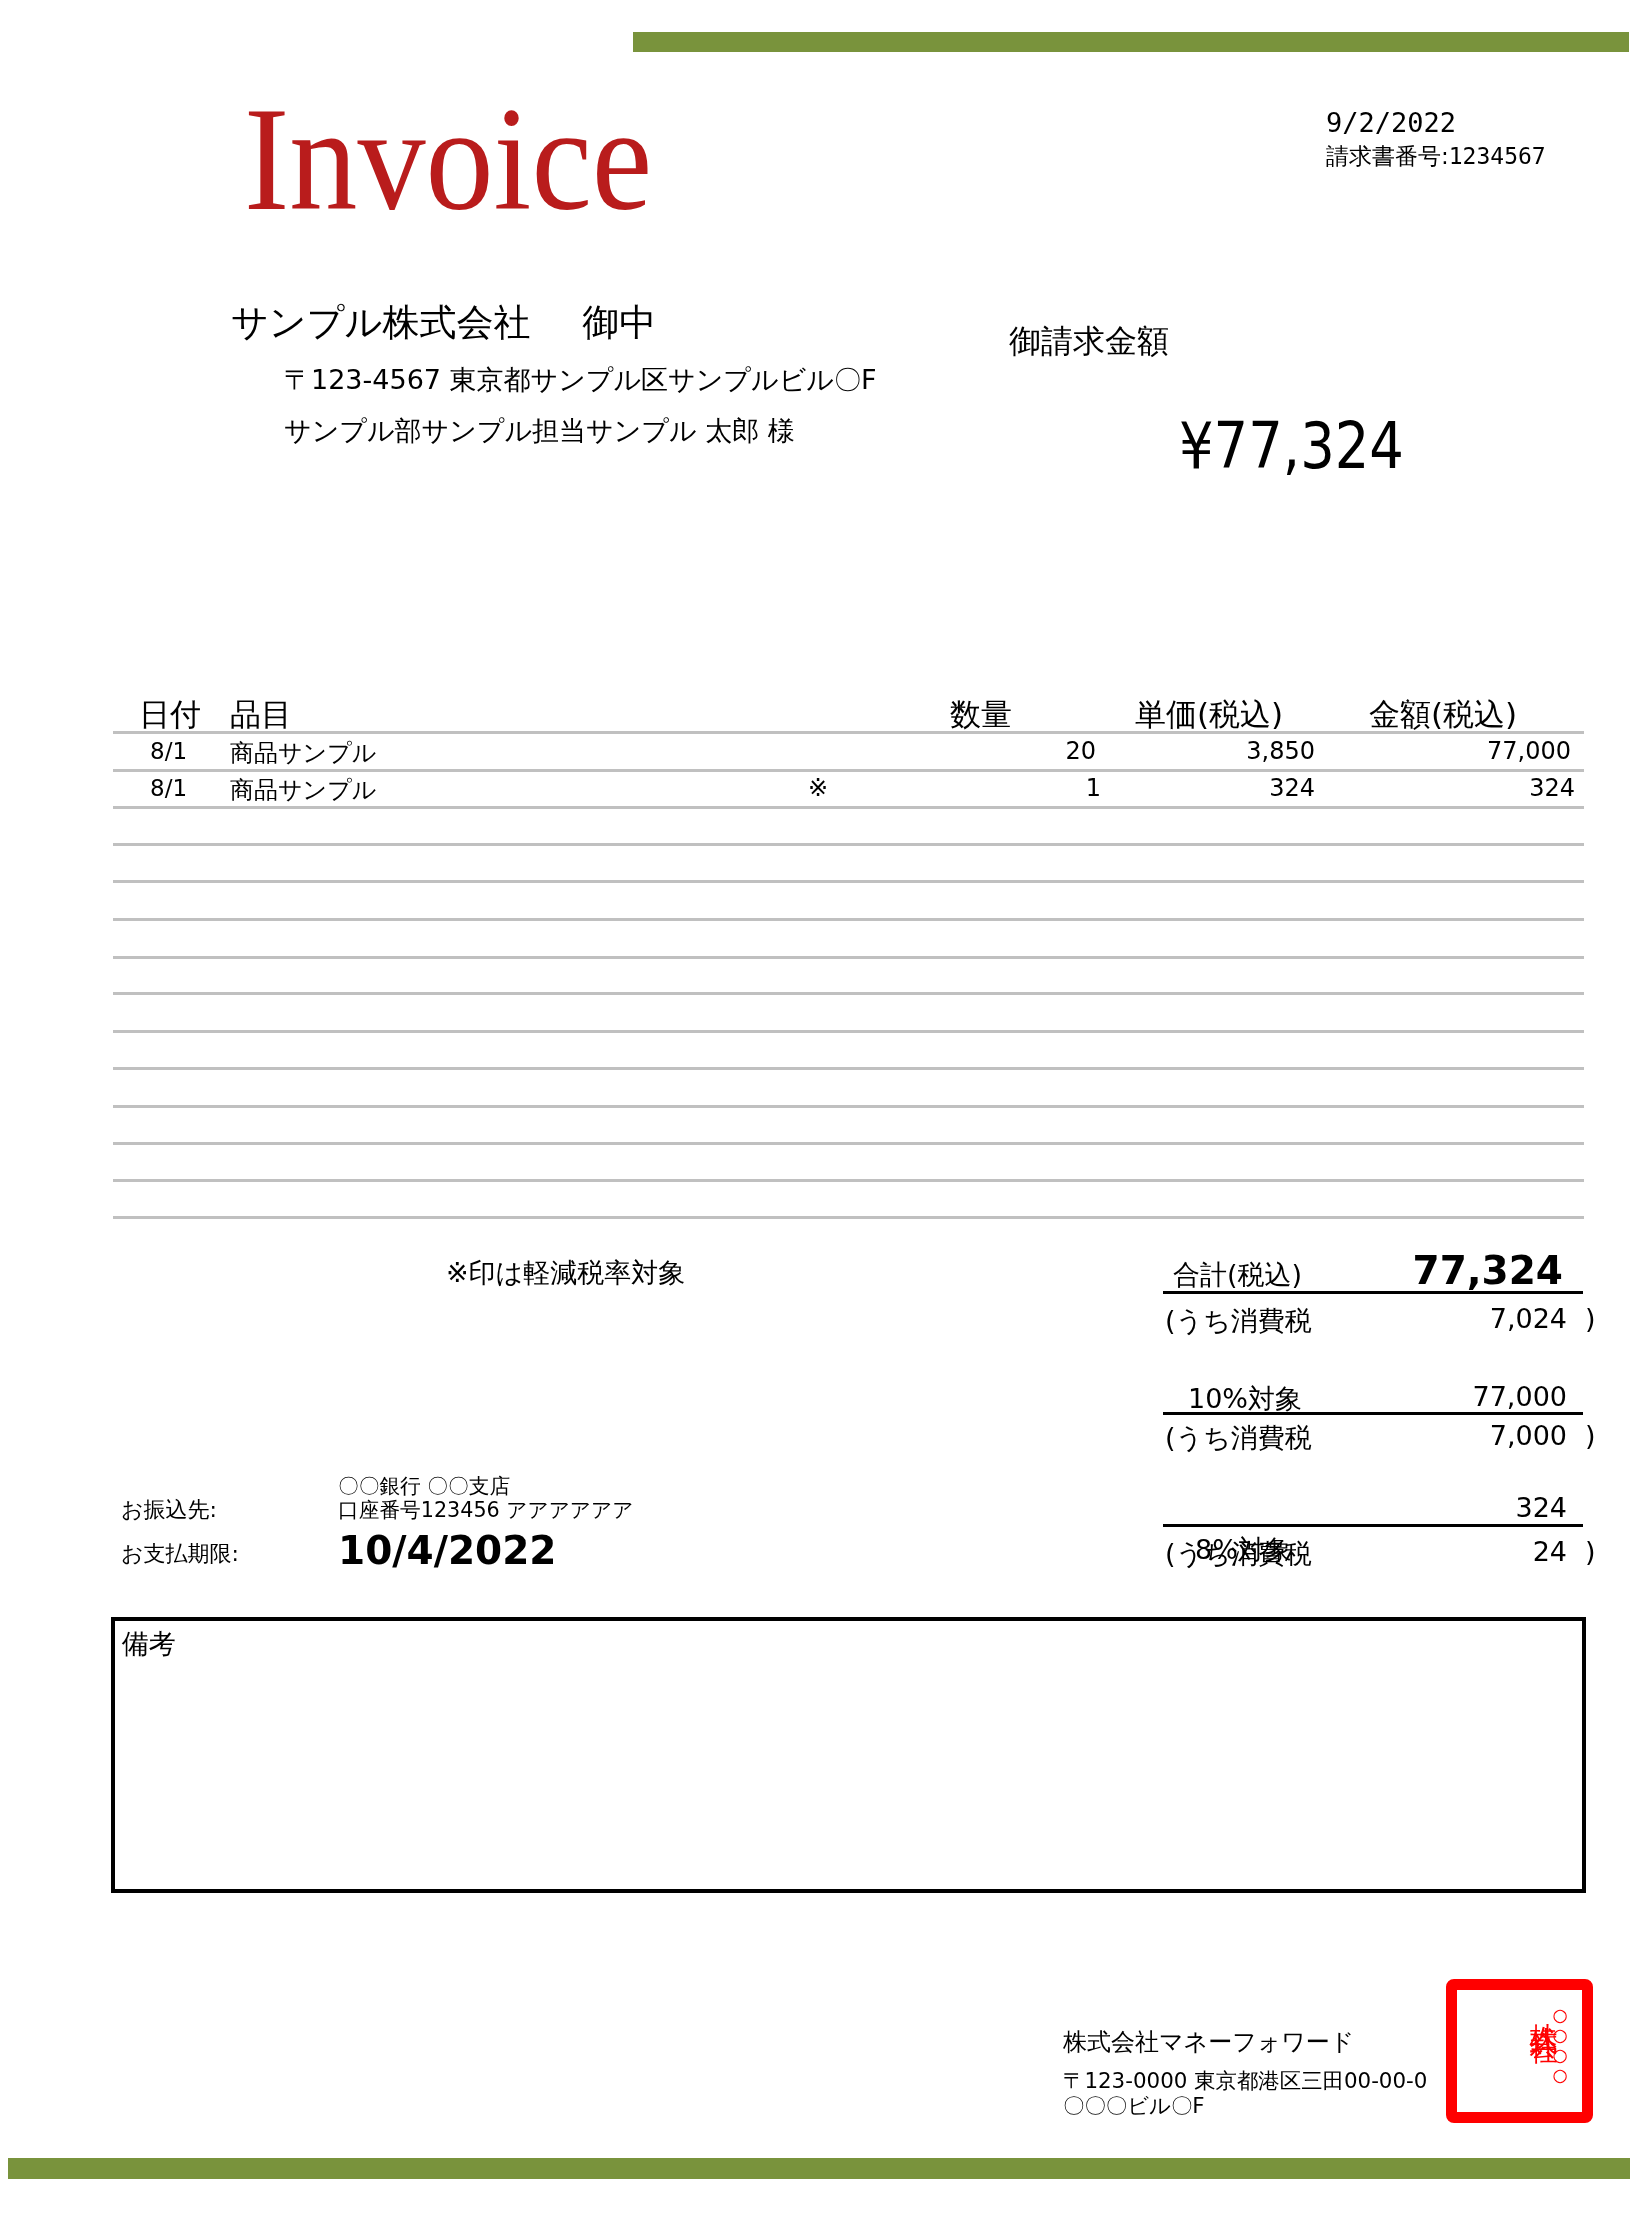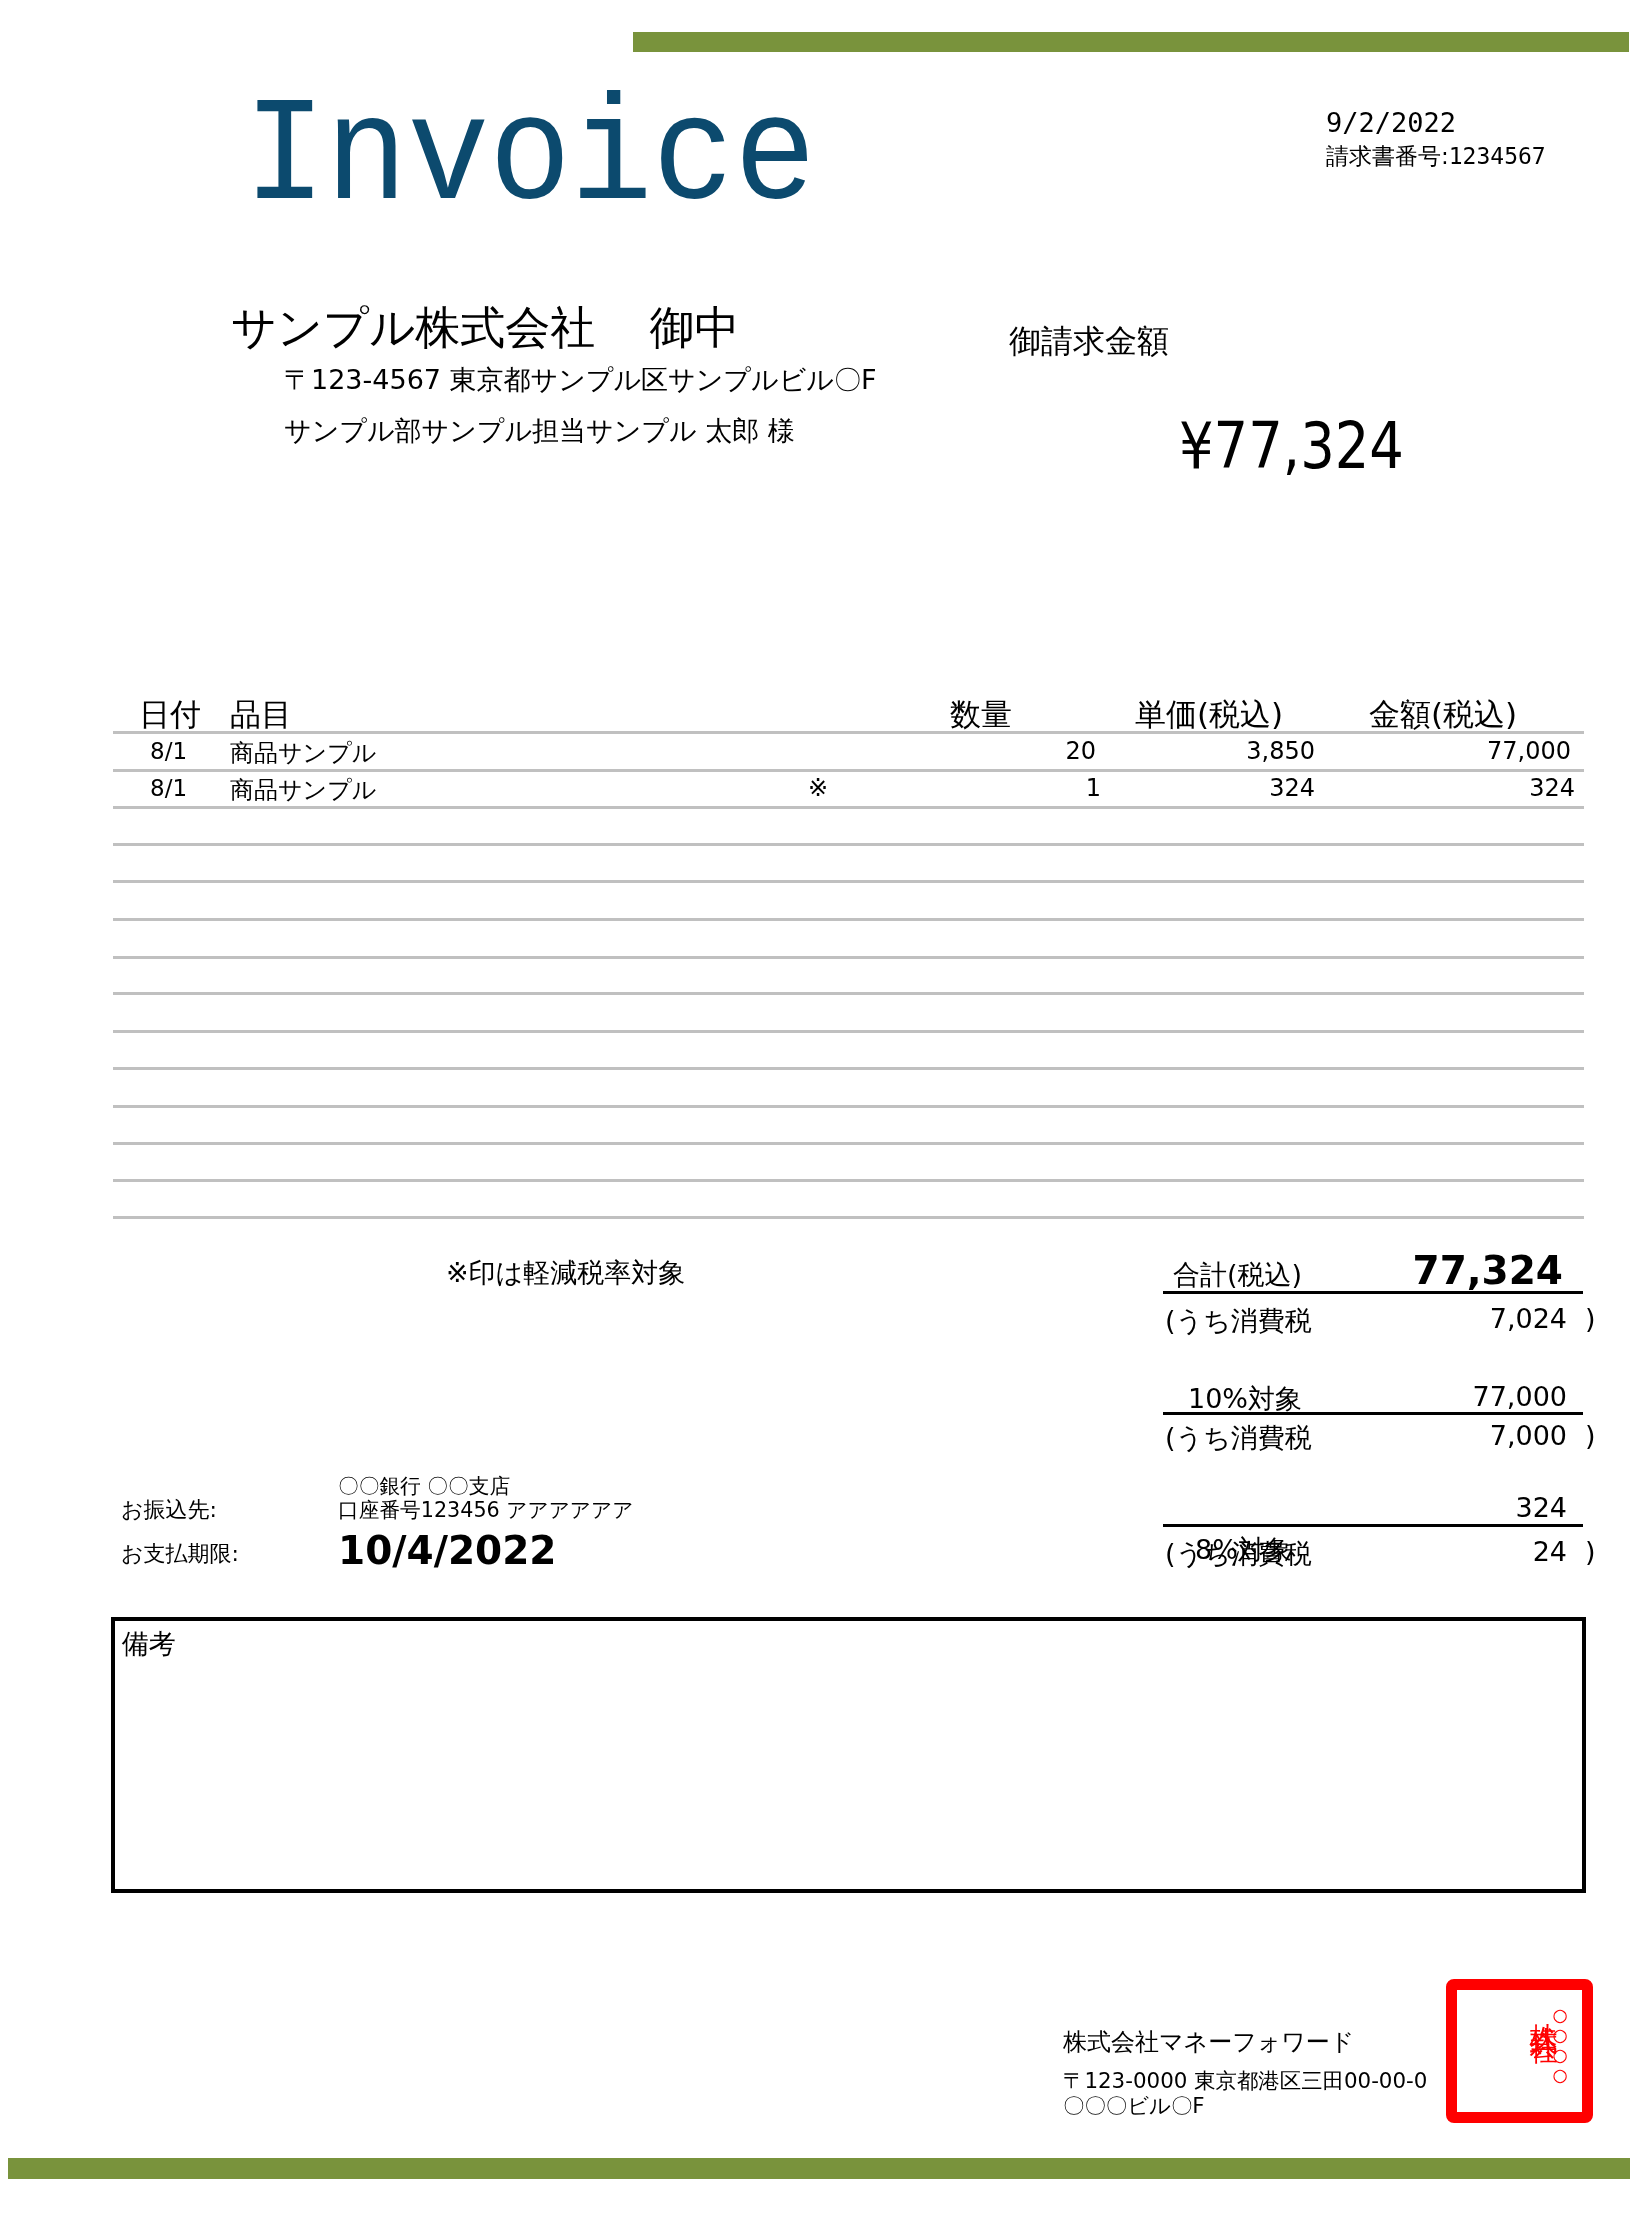--- a/index.html
+++ b/index.html
@@ -21,30 +21,30 @@
                 font-family:"DejaVu Serif", "Liberation Serif", serif; white-space:nowrap; }
   .remarks { position:absolute; left:111px; top:1617px; width:1475px; height:276px;
              box-sizing:border-box; border:4.7px solid #000; }
 </style>
 </head>
 <body>
 
 <div class="bar" style="left:633px; top:32px; width:996px; height:20px;"></div>
 <div class="bar" style="left:8px; top:2158px; width:1622px; height:20.7px;"></div>
 
-<div class="abs" style="left:244px; top:85px; font-size:148px; line-height:1; color:#0c4a6e; font-family:Liberation Mono, monospace;">
+<div class="abs" style="left:244px; top:85px; font-size:148px; line-height:1; color:#b91c1c; font-family:Liberation Serif, serif;">
   <span class="cond" style="transform:scaleX(0.92);">Invoice</span>
 </div>
 
 <div class="abs" style="left:1326px; top:107px; font-size:27px; font-family:'DejaVu Sans Mono', monospace;">9/2/2022</div>
 <div class="abs" style="left:1326px; top:141px; font-size:23px;">
   <span>請求書番号:</span><span style="font-family:'DejaVu Sans Mono', monospace;">1234567</span>
 </div>
 
-<div class="abs" style="left:231px; top:298px; font-size:45px;">
+<div class="abs" style="left:231px; top:298px; font-size:37px;">
   <span>サンプル株式会社</span>
   <span style="margin-left:40px;">御中</span>
 </div>
 <div class="abs" style="left:284px; top:362px; font-size:27px;">〒123-4567  東京都サンプル区サンプルビル〇F</div>
 <div class="abs" style="left:284px; top:413px; font-size:27px;">サンプル部サンプル担当サンプル  太郎 様</div>
 
 <div class="abs" style="left:1009px; top:320px; font-size:32px;">御請求金額</div>
 <div class="abs" style="left:1179px; top:414px; font-size:64px; line-height:1;">
   <span class="cond" style="transform:scaleX(0.85);">¥77,324</span>
 </div>

